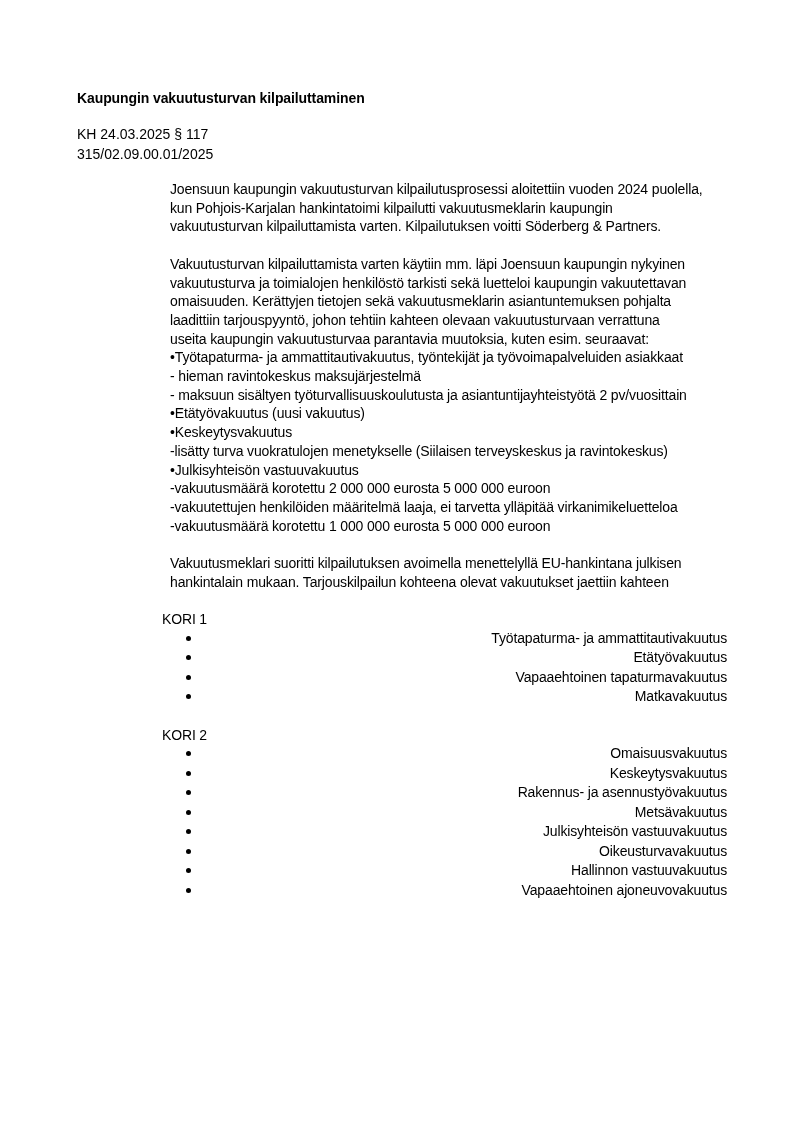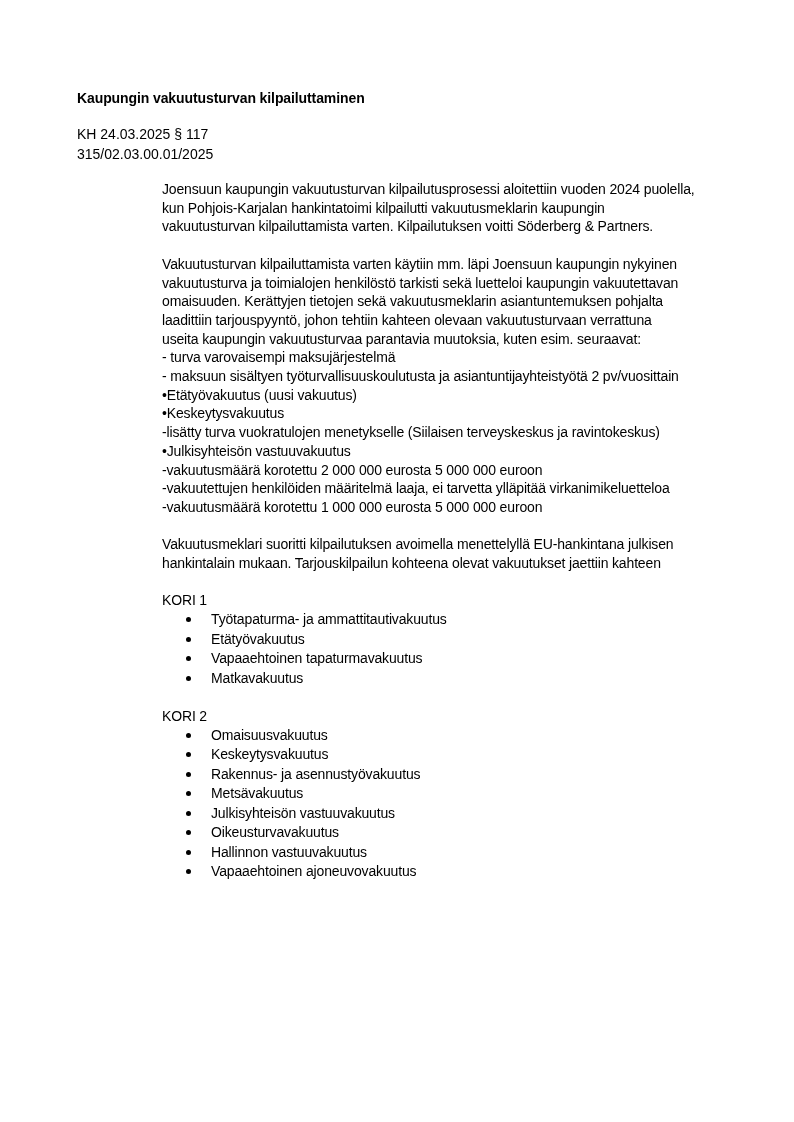--- a/index.html
+++ b/index.html
@@ -3,50 +3,51 @@
 <meta charset="utf-8">
 <style>
   html, body { margin: 0; padding: 0; background: #ffffff; }
   body { width: 794px; height: 1122px; position: relative; overflow: hidden;
          font-family: "Liberation Sans", sans-serif; color: #000; }
   .page { position: absolute; left: 0; top: 0; width: 794px; height: 1122px; }
   .title { position: absolute; left: 77px; top: 90px; font-size: 14px; font-weight: bold; letter-spacing: -0.1px; }
   .meta { position: absolute; left: 77px; top: 125px; font-size: 14px; line-height: 19.5px; }
   .body { position: absolute; left: 162px; top: 180px; width: 565px; font-size: 14px; line-height: 18.7px; letter-spacing: -0.15px; }
   .para { margin: 0 0 18.7px 0; }
-  .line { display: block; white-space: nowrap; }
+  .line { display: block; white-space: nowrap; margin-left: 8px; }
   .basket-title { display: block; }
   ul.basket { list-style: none; margin: 0 0 18.7px 0; padding: 0; }
-  ul.basket li { position: relative; padding-left: 49px; height: 19.5px; line-height: 19.5px; }
+  ul.basket li { position: relative; padding-left: 49px; height: 19.5px; line-height: 19.5px; text-align: right; }
   ul.basket li .dot { position: absolute; left: 24px; top: 7px; width: 5px; height: 5px; border-radius: 50%; background: #000; }
 </style>
 </head>
 <body>
 
 <div class="page">
   <div class="title">Kaupungin vakuutusturvan kilpailuttaminen</div>
   <div class="meta">
     <div>KH 24.03.2025 § 117</div>
-    <div>315/02.03.00.01/2025</div>
+    <div>315/02.09.00.01/2025</div>
   </div>
 
   <div class="body">
     <div class="para">
       <span class="line">Joensuun kaupungin vakuutusturvan kilpailutusprosessi aloitettiin vuoden 2024 puolella,</span>
       <span class="line">kun Pohjois-Karjalan hankintatoimi kilpailutti vakuutusmeklarin kaupungin</span>
       <span class="line">vakuutusturvan kilpailuttamista varten. Kilpailutuksen voitti Söderberg &amp; Partners.</span>
     </div>
 
     <div class="para">
       <span class="line">Vakuutusturvan kilpailuttamista varten käytiin mm. läpi Joensuun kaupungin nykyinen</span>
       <span class="line">vakuutusturva ja toimialojen henkilöstö tarkisti sekä luetteloi kaupungin vakuutettavan</span>
       <span class="line">omaisuuden. Kerättyjen tietojen sekä vakuutusmeklarin asiantuntemuksen pohjalta</span>
       <span class="line">laadittiin tarjouspyyntö, johon tehtiin kahteen olevaan vakuutusturvaan verrattuna</span>
       <span class="line">useita kaupungin vakuutusturvaa parantavia muutoksia, kuten esim. seuraavat:</span>
-      <span class="line">- turva varovaisempi maksujärjestelmä</span>
+      <span class="line">•Työtapaturma- ja ammattitautivakuutus, työntekijät ja työvoimapalveluiden  asiakkaat</span>
+      <span class="line">- hieman ravintokeskus maksujärjestelmä</span>
       <span class="line">- maksuun sisältyen työturvallisuuskoulutusta ja asiantuntijayhteistyötä 2 pv/vuosittain</span>
       <span class="line">•Etätyövakuutus (uusi vakuutus)</span>
       <span class="line">•Keskeytysvakuutus</span>
       <span class="line">-lisätty turva vuokratulojen menetykselle (Siilaisen terveyskeskus ja ravintokeskus)</span>
       <span class="line">•Julkisyhteisön vastuuvakuutus</span>
       <span class="line">-vakuutusmäärä korotettu 2 000 000 eurosta 5 000 000 euroon</span>
       <span class="line">-vakuutettujen henkilöiden määritelmä laaja, ei tarvetta ylläpitää virkanimikeluetteloa</span>
       <span class="line">-vakuutusmäärä korotettu 1 000 000 eurosta 5 000 000 euroon</span>
     </div>
 

